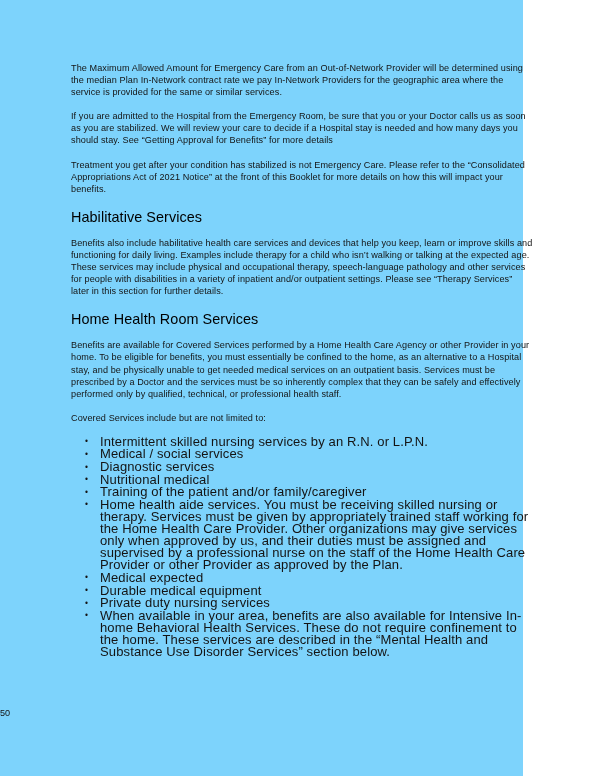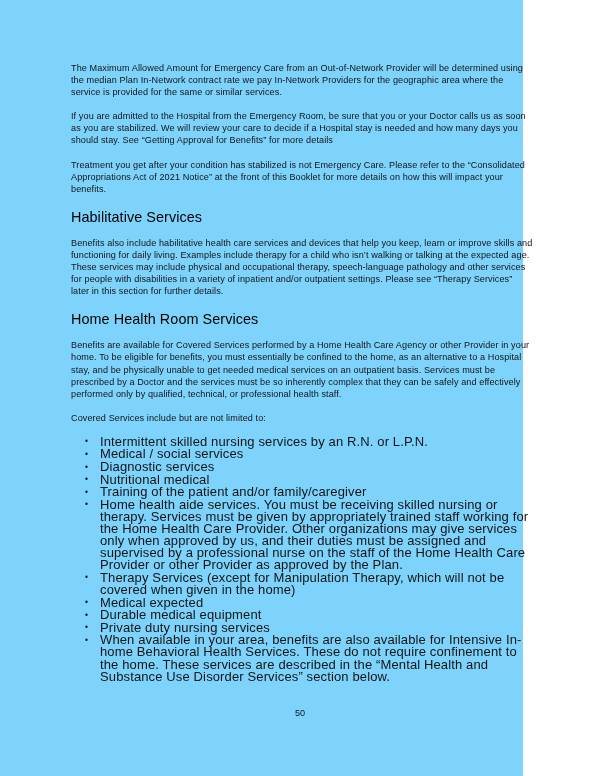--- a/index.html
+++ b/index.html
@@ -67,21 +67,20 @@
     top: -0.5px;
     font-size: 8.5px;
     line-height: 12.1px;
     color: #141414;
   }
   .page-number {
     position: absolute;
     left: 0;
     top: 707px;
     width: 600px;
-    text-align: center;
     font-size: 9.1px;
     line-height: 12px;
     color: #141414;
   }
 </style>
 </head>
 <body>
 
 <div class="page">
   <div class="content">
@@ -93,21 +92,20 @@
       <h2 class="section-heading">Home Health Room Services</h2>
       <p class="para">Benefits are available for Covered Services performed by a Home Health Care Agency or other Provider in your home.  To be eligible for benefits, you must essentially be confined to the home, as an alternative to a Hospital stay, and be physically unable to get needed medical services on an outpatient basis. Services must be prescribed by a Doctor and the services must be so inherently complex that they can be safely and effectively performed only by qualified, technical, or professional health staff.</p>
       <p class="para">Covered Services include but are not limited to:</p>
       <ul class="bullet-list">
         <li>Intermittent skilled nursing services by an R.N. or L.P.N.</li>
         <li>Medical / social services</li>
         <li>Diagnostic services</li>
         <li>Nutritional medical</li>
         <li>Training of the patient and/or family/caregiver</li>
         <li>Home health aide services. You must be receiving skilled nursing or therapy. Services must be given by appropriately trained staff working for the Home Health Care Provider.  Other organizations may give services only when approved by us, and their duties must be assigned and supervised by a professional nurse on the staff of the Home Health Care Provider or other Provider as approved by the Plan.</li>
-        <li>Therapy Services (except for Manipulation Therapy, which will not be covered when given in the home)</li>
         <li>Medical expected</li>
         <li>Durable medical equipment</li>
         <li>Private duty nursing services</li>
         <li>When available in your area, benefits are also available for Intensive In-home Behavioral Health Services. These do not require confinement to the home.  These services are described in the “Mental Health and Substance Use Disorder Services” section below.</li>
       </ul>
     </div>
   <div class="page-number">50</div>
 </div>
 
 </body></html>

